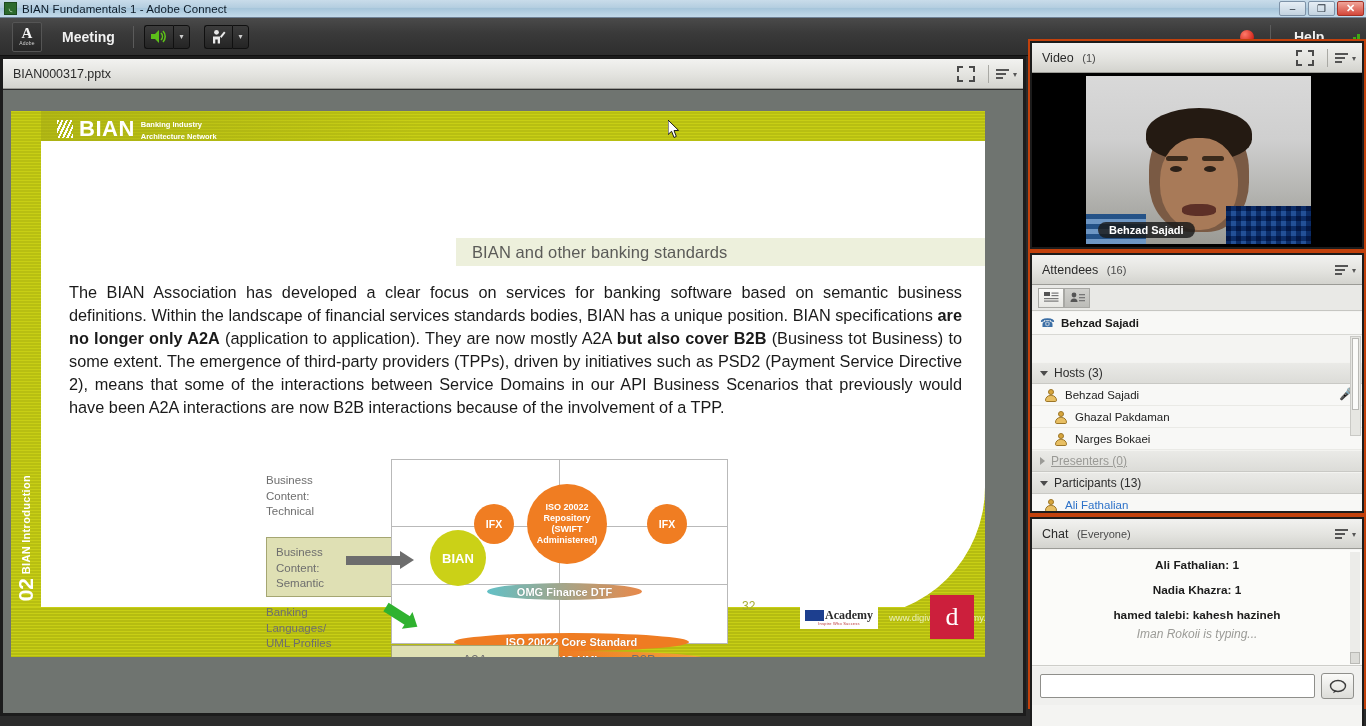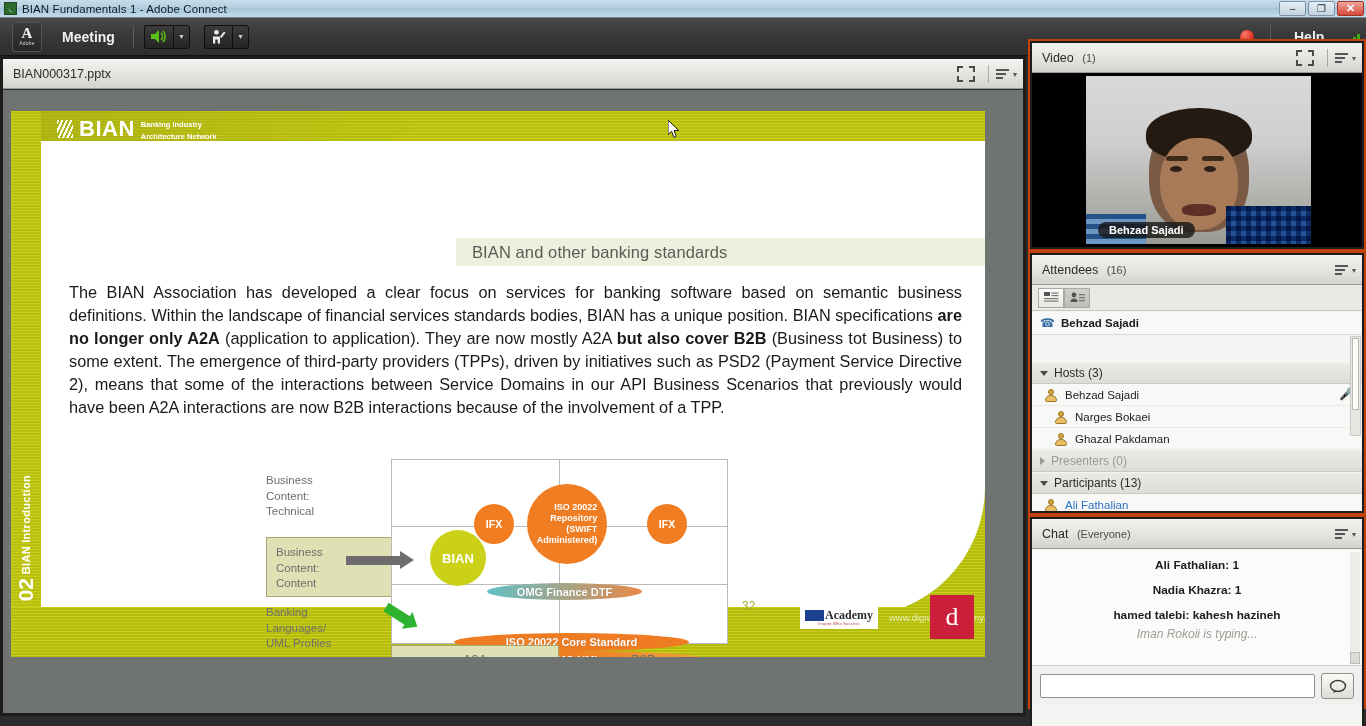--- a/index.html
+++ b/index.html
@@ -253,21 +253,21 @@
   .att-toolbar { position: absolute; left:0; top: 30px; width: 100%; height: 26px; background: #e9e9e6; border-bottom: 1px solid #c6c6c2; display:flex; align-items:center; padding-left: 6px; gap: 0;}
   .att-tb-btn { width: 26px; height: 20px; border: 1px solid #a8a8a4; display:flex; align-items:center; justify-content:center; background: linear-gradient(to bottom,#d0d0cc,#bcbcb8);}
   .att-tb-btn.active2 { background: linear-gradient(to bottom,#fbfbf9,#e7e7e3); }
   .att-self { position: absolute; left:0; top: 57px; width:100%; height: 23px; background:#f8f8f6; border-bottom: 1px solid #d8d8d4; display:flex; align-items:center; }
   .att-list { position: absolute; left: 0; top: 80px; right: 0; bottom: 0; overflow: hidden; background:#f8f8f6;margin-top:27px;}
   .grp-row {
     height: 22px; background: linear-gradient(to bottom,#eaeae7,#dcdcd8);
     border-bottom: 1px solid #c9c9c5; border-top: 1px solid #f3f3f0;
     display: flex; align-items: center; font-size: 12px; color: #2c2c2c;
   }
-  .grp-row.dim { color: #9a9a96; }
+  .grp-row.dim { color: #9a9a96; text-decoration: underline; }
   .tri { width: 0; height: 0; margin: 0 6px 0 8px; }
   .tri.down { border-left: 4.5px solid transparent; border-right: 4.5px solid transparent; border-top: 5.5px solid #4b4b4b; }
   .tri.right { border-top: 4.5px solid transparent; border-bottom: 4.5px solid transparent; border-left: 5.5px solid #9a9a96; }
   .att-row { height: 22px; display: flex; align-items: center; border-bottom: 1px solid #eaeae6; font-size: 11.5px; color: #222; position: relative;}
   .att-row.link { color: #2d72c9; }
   .usr-icon { width: 14px; height: 14px; margin-left: 12px; margin-right: 7px; position: relative; }
   .usr-icon .head { position:absolute; left: 4px; top: 1px; width: 6px; height: 6px; border-radius: 50%; background: #d7a53c; border:1px solid #9c7628;}
   .usr-icon .body { position:absolute; left: 1px; top: 7px; width: 12px; height: 7px; border-radius: 6px 6px 2px 2px; background: #e8bf63; border:1px solid #9c7628;}
   .phone-icon { width: 15px; height: 13px; margin-left: 8px; margin-right: 6px; color:#3b6ea5; font-size: 12px; line-height: 13px;}
   .mic-icon { position:absolute; right: 8px; top: 3px; font-size: 12px; color: #444; }
@@ -395,37 +395,37 @@
         <div class="diagram">
           <div class="dg-leftlabel" style="left:0px; top:14px;" id="dlbl0">
               <div>Business</div>
               <div>Content:</div>
               <div>Technical</div>
             </div>
           <div class="dg-semanticbox"></div>
           <div class="dg-leftlabel" style="left:10px; top:86px;" id="dlbl1">
               <div>Business</div>
               <div>Content:</div>
-              <div>Content</div>
+              <div>Semantic</div>
             </div>
           <div class="dg-leftlabel" style="left:0px; top:146px;" id="dlbl2">
               <div>Banking</div>
               <div>Languages/</div>
               <div>UML Profiles</div>
             </div>
 
           <div class="dg-grid">
             <div class="vline" style="left:167px;"></div>
             <div class="hline" style="top:66px;"></div>
             <div class="hline" style="top:124px;"></div>
 
             <div class="circ small" style="left:82px; top:44px;">
                 <span>IFX</span>
               </div>
-            <div class="circ big" style="left:135px; top:24px;text-align:right;">
+            <div class="circ big" style="left:135px; top:24px;">
               <div>
                 <div>ISO 20022</div>
                 <div>Repository</div>
                 <div>(SWIFT</div>
                 <div>Administered)</div>
               </div>
             </div>
             <div class="circ small" style="left:255px; top:44px;">
                 <span>IFX</span>
               </div>
@@ -568,28 +568,28 @@
               <span class="body"></span>
             </div>
             <div>Behzad Sajadi</div>
             <div class="mic-icon">🎤</div>
           </div>
           <div class="att-row">
             <div class="usr-icon" style="margin-left: 22px;">
               <span class="head"></span>
               <span class="body"></span>
             </div>
-            <div>Narges Bokaei</div>
+            <div>Ghazal Pakdaman</div>
           </div>
           <div class="att-row">
             <div class="usr-icon" style="margin-left: 22px;">
               <span class="head"></span>
               <span class="body"></span>
             </div>
-            <div>Ghazal Pakdaman</div>
+            <div>Narges Bokaei</div>
           </div>
           <div class="grp-row dim">
             <div class="tri right"></div>
             <div>Presenters (0)</div>
           </div>
           <div class="grp-row">
             <div class="tri down"></div>
             <div>Participants (13)</div>
           </div>
           <div class="att-row link">

